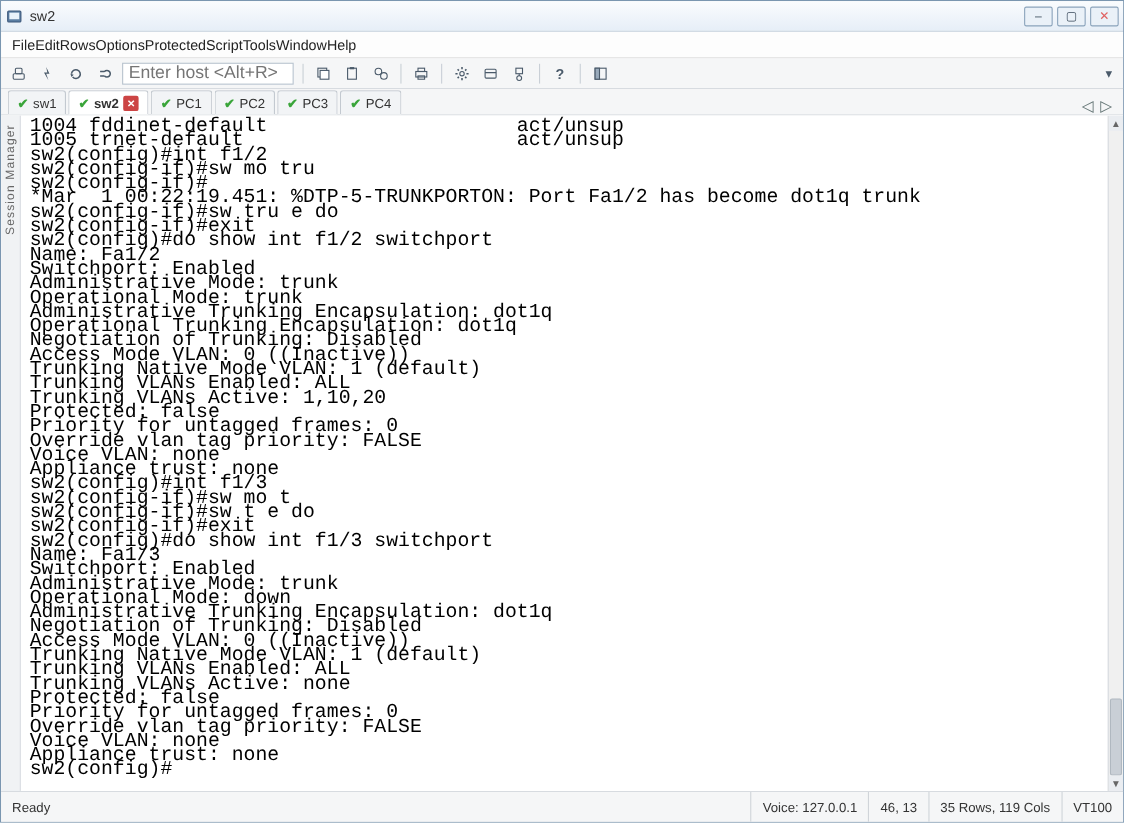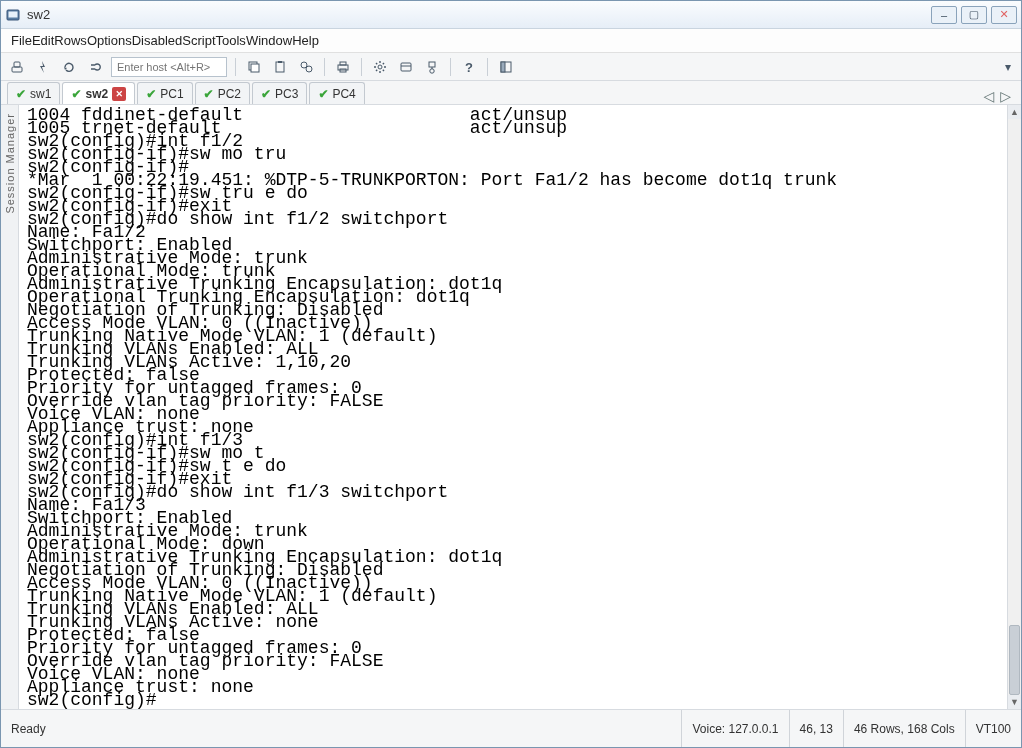--- a/index.html
+++ b/index.html
@@ -9,40 +9,40 @@
 .title-icon { width: 16px; height: 16px; margin-right: 6px; display:inline-flex; align-items:center; justify-content:center;}
 .title-text { flex: 1; font-size: 13px; color: #333; }
 .win-controls { display: flex; gap: 4px; }
 .wc { width: 26px; height: 18px; border: 1px solid #8aa3bb; background: #eaf1f8; display: flex; align-items: center; justify-content: center; font-size: 11px; color: #3a4a5b; border-radius: 2px; cursor: pointer; }
 .wc.close { color: #e06363; }
 .menubar { height: 24px; display: flex; align-items: center; padding: 0 10px; gap: 0; background: #fdfdfd; border-bottom: 1px solid #e0e0e0; }
 .menu-item { font-size: 13px; color: #222; cursor: pointer; user-select: none; }
 .toolbar { height: 28px; background: #f5f6f7; border-bottom: 1px solid #d7dbe0; display: flex; align-items: center; padding: 0 6px; gap: 6px; }
 .tb-btn { width: 20px; height: 20px; display:flex; align-items:center; justify-content:center; cursor:pointer; color:#4a5a6a; border-radius:2px;}
 .tb-sep { width:1px; height:18px; background:#c9cfd6; margin:0 2px; }
-.host-input { width: 116px; height: 20px; border: 1px solid #b7c2cd; padding: 0 5px; font-size: 11px; color: #777; background:#fff;}
+.host-input { width: 156px; height: 20px; border: 1px solid #b7c2cd; padding: 0 5px; font-size: 16px; color: #777; background:#fff;}
 .toolbar-spacer { flex: 1; }
 .dropdown-arrow { width:14px; height:20px; display:flex; align-items:center; justify-content:center; color:#4a5a6a; cursor:pointer;}
 .tabbar { height: 24px; background: #f5f6f7; border-bottom: 1px solid #d7dbe0; display: flex; align-items: flex-end; padding: 0 6px; }
 .tab { height: 22px; padding: 0 8px; border: 1px solid #c3c9d0; border-bottom: none; background: #f2f4f6; display:flex; align-items:center; gap:4px; font-size:12px; color:#333; margin-right:2px; border-radius: 3px 3px 0 0; cursor:pointer; white-space: nowrap;}
 .tab.active { background:#fff; font-weight: bold; }
 .tab-check { color:#3aa53a; font-weight: bold; font-size:12px;}
 .tab-close { width:14px; height:14px; background:#c44; color:#fff; font-size:9px; display:flex; align-items:center; justify-content:center; border-radius:2px; cursor:pointer;}
 .tab-nav { margin-left:auto; display:flex; gap:6px; padding-right:4px;}
 .tab-nav span { color:#677; cursor:pointer; font-size:14px;}
 .main { flex:1; display:flex; overflow:hidden; background:#fff;}
 .sidebar { width:18px; background:#f0f2f4; border-right:1px solid #d7dbe0; display:flex; align-items:flex-start; justify-content:center; padding-top:8px;}
 .sidebar-text { writing-mode: vertical-rl; transform: rotate(180deg); font-size:11px; color:#666; letter-spacing:1px; user-select:none;}
 .terminal-wrap { flex:1; position:relative; overflow:hidden; background:#fff;}
 .terminal { position:absolute; inset:0 14px 0 0; padding: 4px 8px; font-family: Consolas, "Courier New", monospace; font-size: 18px; line-height: 13px; white-space: pre; color:#000; overflow:hidden;}
 .scrollbar-v { position:absolute; top:0; right:0; bottom:0; width:14px; background:#f0f0f0; border-left:1px solid #d7dbe0;}
 .sb-btn { height:14px; background:#eaedf1; display:flex; align-items:center; justify-content:center; font-size:9px; color:#666; cursor:pointer;}
 .sb-track { position:absolute; top:14px; bottom:14px; left:0; right:0; }
 .sb-thumb { position:absolute; left:1px; right:1px; background:#c9cfd6; border:1px solid #b0b8c0; border-radius:2px; height:70px; bottom:0;}
-.statusbar { height:38px; border-top:1px solid #d7dbe0; background:#f5f6f7; display:flex; align-items:center; font-size:12px; color:#333;}
+.statusbar { height:28px; border-top:1px solid #d7dbe0; background:#f5f6f7; display:flex; align-items:center; font-size:12px; color:#333;}
 .sb-cell { padding:0 10px; border-right:1px solid #d0d4d9; height:100%; display:flex; align-items:center;}
 .sb-cell.ready { flex: 1; border-right:1px solid #d0d4d9;}
 svg { display:block; }
 </style>
 </head>
 <body>
 
 <div class="window">
 
   <div class="titlebar">
@@ -58,21 +58,21 @@
       <div class="wc">▢</div>
       <div class="wc close">✕</div>
     </div>
   </div>
 
   <div class="menubar">
     <span class="menu-item">File</span>
     <span class="menu-item">Edit</span>
     <span class="menu-item">Rows</span>
     <span class="menu-item">Options</span>
-    <span class="menu-item">Disabled</span>
+    <span class="menu-item">Protected</span>
     <span class="menu-item">Script</span>
     <span class="menu-item">Tools</span>
     <span class="menu-item">Window</span>
     <span class="menu-item">Help</span>
   </div>
 
   <div class="toolbar">
     <div class="tb-btn">
         <svg width="14" height="14">
           <rect x="2" y="7" width="10" height="5" rx="1" fill="none" stroke="#4a5a6a"></rect>
@@ -259,17 +259,17 @@
         </div>
         <div class="sb-btn" style="position:absolute;bottom:0;left:0;right:0">▼</div>
       </div>
     </div>
   </div>
 
   <div class="statusbar">
     <div class="sb-cell ready">Ready</div>
     <div class="sb-cell">Voice: 127.0.0.1</div>
     <div class="sb-cell">46,  13</div>
-    <div class="sb-cell">46 Rows, 168 Cols</div>
+    <div class="sb-cell">35 Rows, 119 Cols</div>
     <div class="sb-cell" style="border-right:none">VT100</div>
   </div>
 
 </div>
 
 </body></html>

